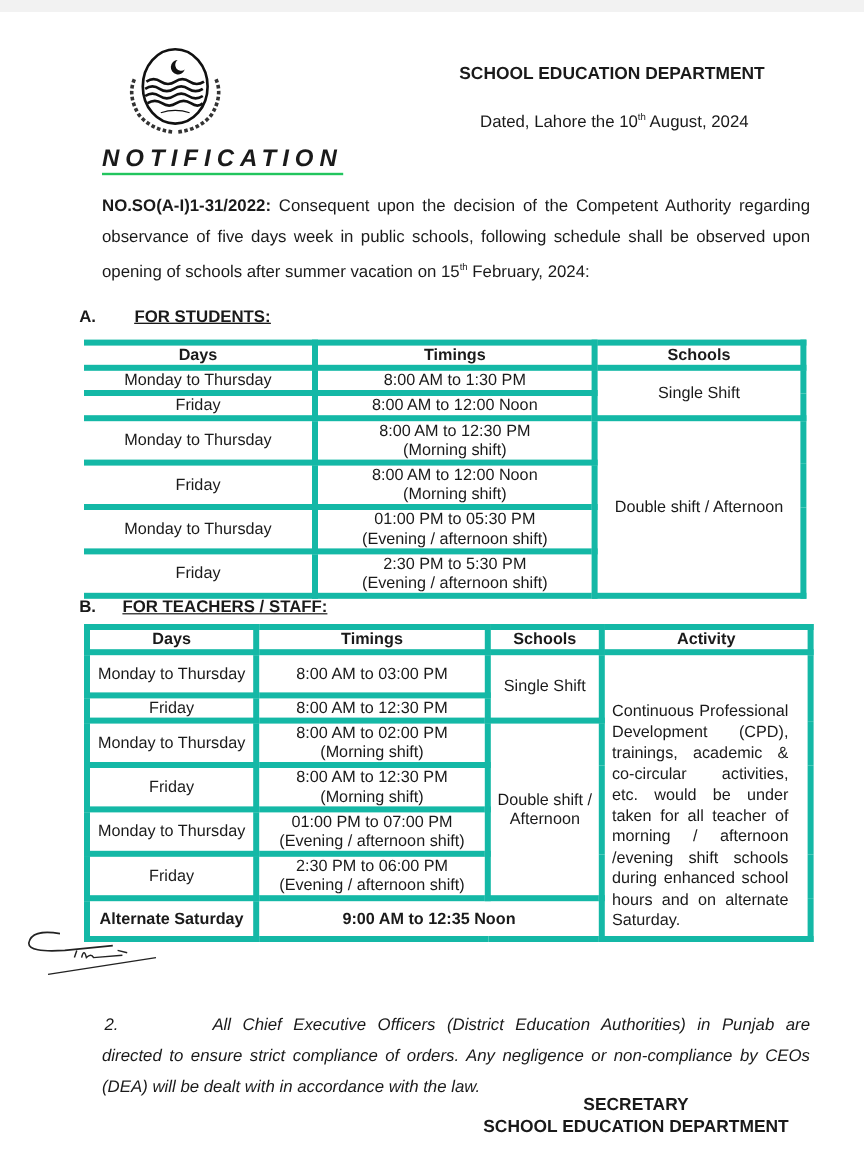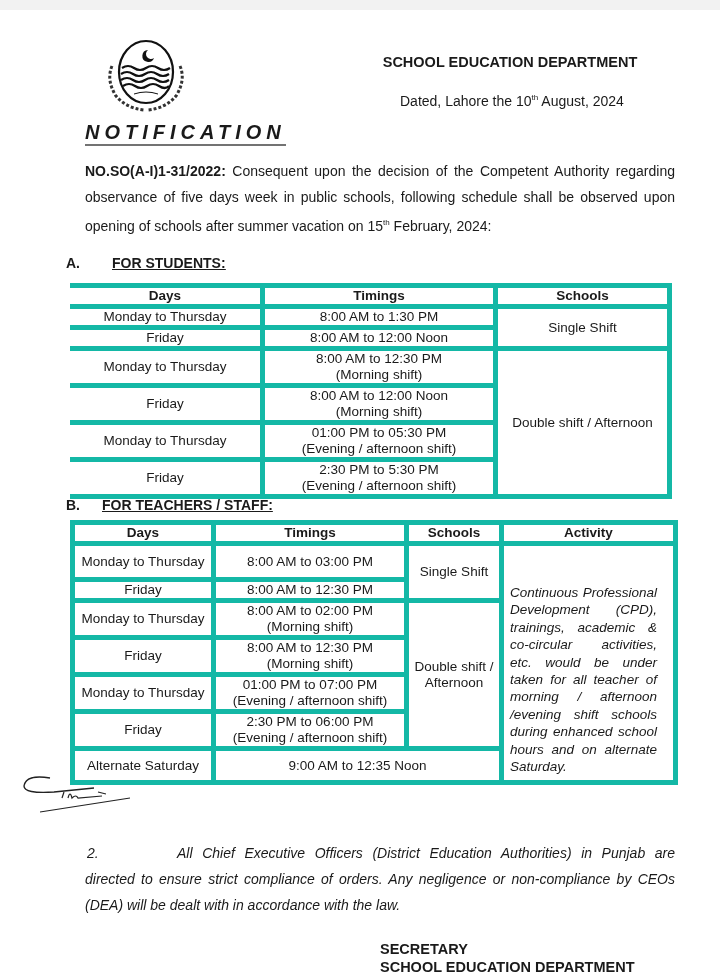--- a/index.html
+++ b/index.html
@@ -6,38 +6,38 @@
   body {
     width: 720px; height: 980px; overflow: hidden;
     background: #ffffff; position: relative;
     font-family: "Liberation Sans", sans-serif; color: #1a1a1a;
   }
   .topbar { position: absolute; left: 0; top: 0; width: 720px; height: 10px; background: #f2f2f2; }
   .logo { position: absolute; left: 98px; top: 38px; width: 96px; height: 76px; }
   .hdr { position: absolute; left: 360px; top: 54px; width: 300px; text-align: center; font-size: 14.5px; font-weight: bold; line-height: 17px; }
   .dated { position: absolute; left: 400px; top: 93px; font-size: 14px; }
   sup { font-size: 8px; margin-top: 35px; }
-  .notif { position: absolute; left: 85px; top: 121px; font-size: 20px; font-weight: bold; font-style: italic; letter-spacing: 5px; border-bottom: 2px solid #737373; padding-bottom: 1px; line-height: 22px; }
+  .notif { position: absolute; left: 85px; top: 121px; font-size: 20px; font-weight: bold; font-style: italic; letter-spacing: 5px; border-bottom: 2px solid #22c55e; padding-bottom: 1px; line-height: 22px; }
   .para { position: absolute; left: 85px; width: 590px; font-size: 14px; line-height: 26px; text-align: justify; }
   .para1 { top: 158px; }
   .para1 b { font-weight: bold; }
   .sec { position: absolute; font-size: 14px; font-weight: bold; }
   .sec .u { text-decoration: underline; }
   table { position: absolute; border-collapse: collapse; font-size: 13.5px; }
   td, th { border: 5px solid #14b8a6; text-align: center; padding: 0 4px; vertical-align: middle; line-height: 16px; }
   th { font-weight: bold; }
   .t1 { left: 70px; top: 283px; width: 602px; }
   .t1 td:first-child, .t1 th:first-child { border-left: none; }
   .t2 { left: 70px; top: 520px; width: 608px; }
-  .act { text-align: justify; vertical-align: top; padding: 38px 16px 0 6px; line-height: 17.4px; font-style: italic; }
-  .bold { font-weight: normal; text-align: center; }
+  .act { text-align: justify; vertical-align: top; padding: 38px 16px 0 6px; line-height: 17.4px; }
+  .bold { font-weight: bold; text-align: center; }
   .sig { position: absolute; left: 20px; top: 770px; width: 120px; height: 60px; }
   .para2 { top: 840px; font-style: italic; }
   .para2 .num { display: inline-block; width: 90px; }
-  .foot { position: absolute; left: 380px; top: 940px; width: 300px; font-size: 14.5px; font-weight: bold; line-height: 18px; }
+  .foot { position: absolute; left: 380px; top: 912px; width: 300px; text-align: center; font-size: 14.5px; font-weight: bold; line-height: 18px; }
 </style>
 </head>
 <body>
 
 <div class="topbar"></div>
 
 <svg class="logo" viewBox="0 0 96 76">
   <ellipse cx="48" cy="34" rx="27" ry="31" fill="none" stroke="#111" stroke-width="2.2"></ellipse>
   <path d="M50 12 a6 6 0 1 0 6 8 a5 5 0 1 1 -6 -8z" fill="#111"></path>
   <circle cx="47" cy="20" r="1.2" fill="#111"></circle>

